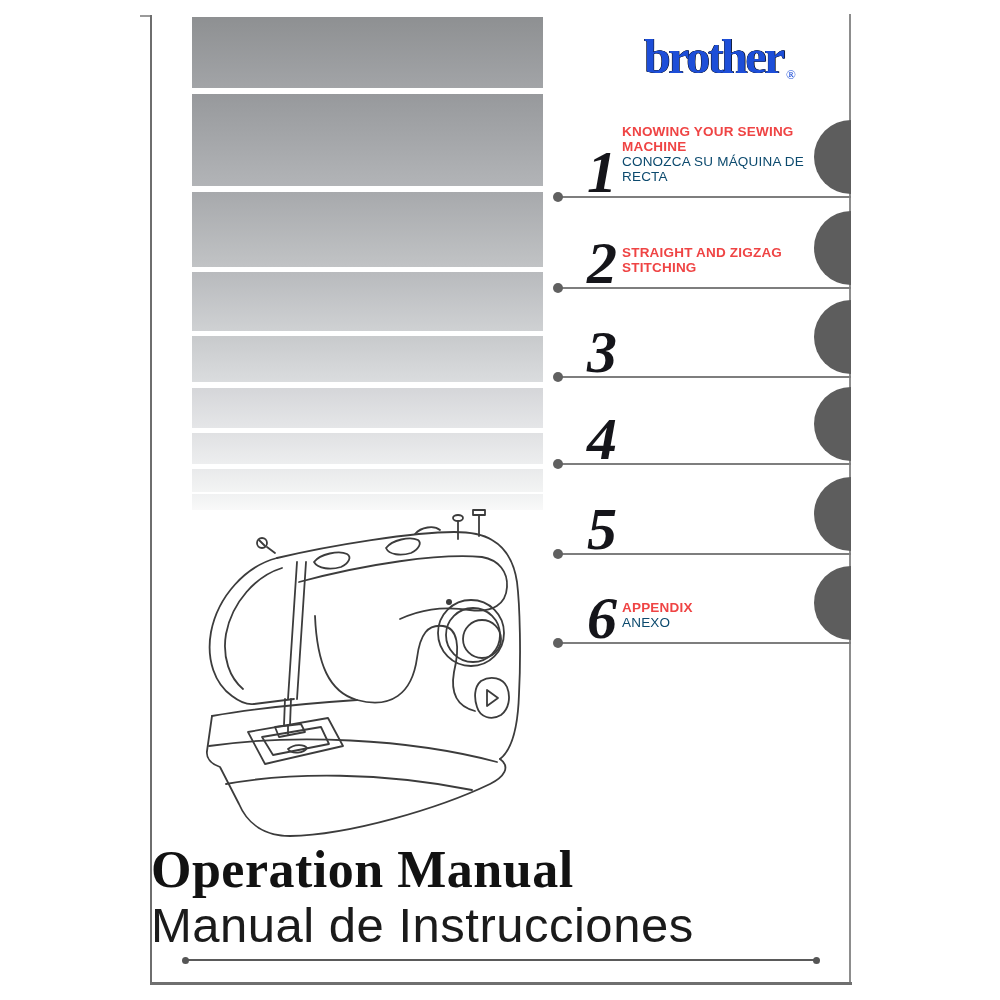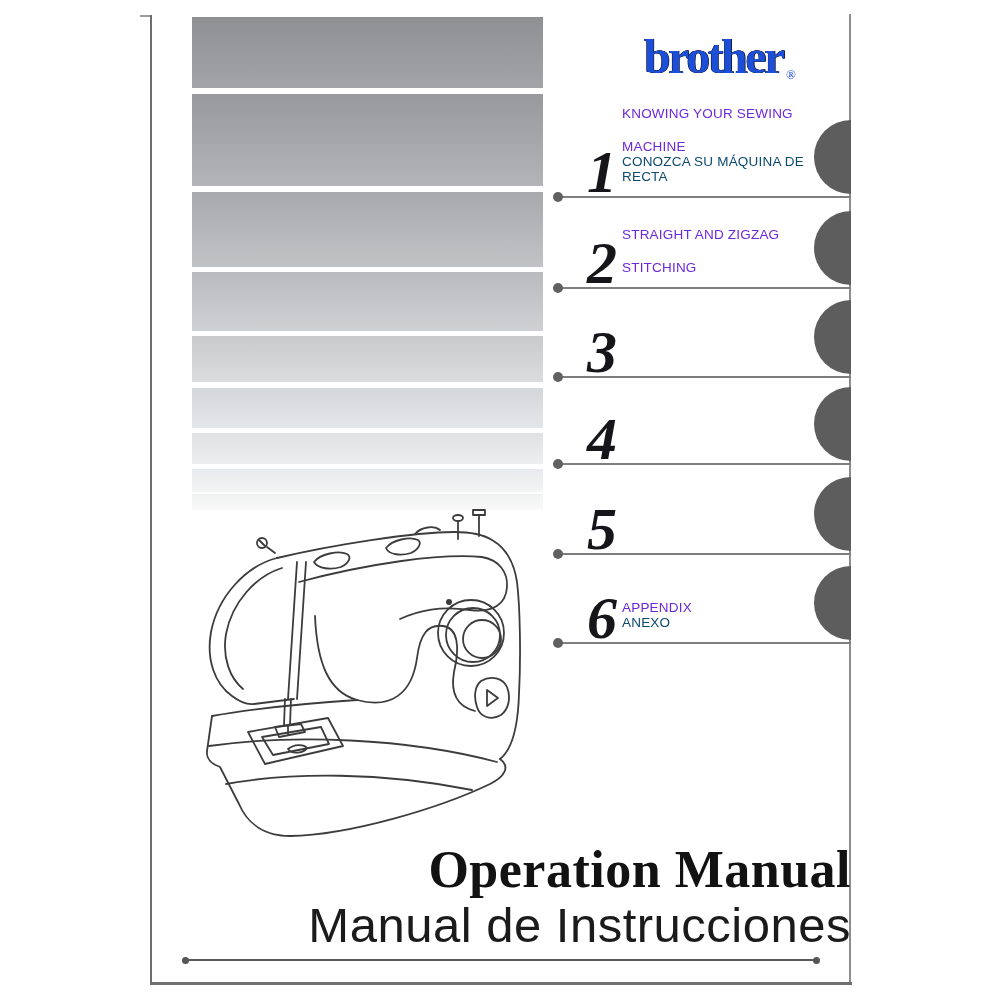--- a/index.html
+++ b/index.html
@@ -57,35 +57,35 @@
     background:#5d5d5d;
     border-radius:37px 0 0 37px / 37px 0 0 37px;
   }
   .sec-num {
     position:absolute; right:234px; bottom:4px;
     font-family:"Liberation Serif", serif; font-style:italic; font-weight:bold;
     font-size:60px; line-height:44px; color:#15151a;
   }
   .sec-text { position:absolute; left:67px; bottom:14px; width:200px; }
   .sec-text div { font-size:13.5px; line-height:15px; letter-spacing:0.2px; }
-  .t-en { color:#6d28d9; font-weight:normal;margin-top:18px; }
+  .t-en { color:#ef4444; font-weight:bold; }
   .t-es { color:#0c4a6e; font-weight:normal; }
 
   
   .machine { left:182px; top:506px; }
 
   
-  .footer { left:151px; top:842px; width:700px; text-align:right; }
+  .footer { left:151px; top:842px; width:700px; text-align:left; }
   .title-en {
     font-family:"Liberation Serif", serif; font-weight:bold;
     font-size:52px; line-height:56px; color:#121212; letter-spacing:0.5px;
   }
   .title-es {
     font-family:"Liberation Sans", sans-serif; font-weight:normal;
-    font-size:49px; line-height:54px; color:#1b1b1b; letter-spacing:0.5px;margin-left:48px;
+    font-size:49px; line-height:54px; color:#1b1b1b; letter-spacing:0.5px;
   }
   .footer-rule {
     position:relative; width:632px; height:2px; background:#5a5a5a;
     margin:7px auto 0;
   }
   .footer-rule::before, .footer-rule::after {
     content:""; position:absolute; top:-2.5px; width:7px; height:7px;
     border-radius:50%; background:#555555;
   }
   .footer-rule::before { left:-3px; }

